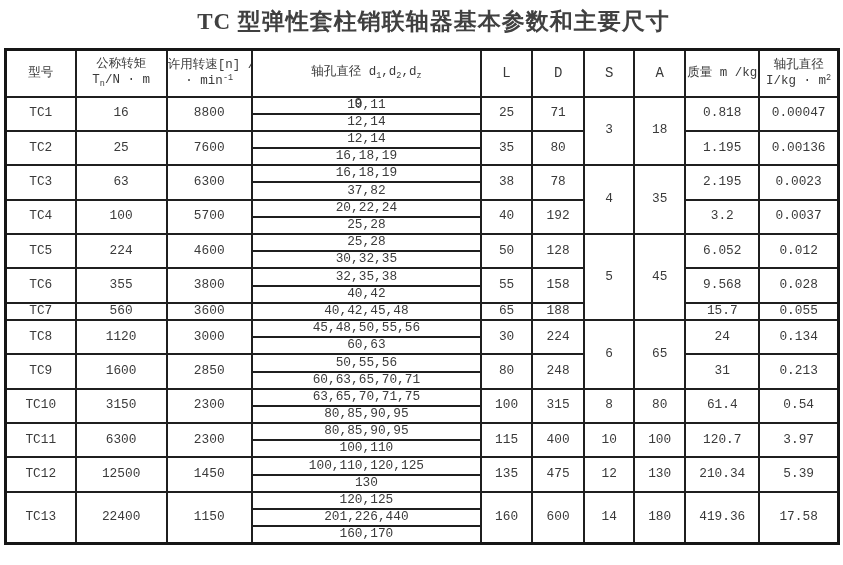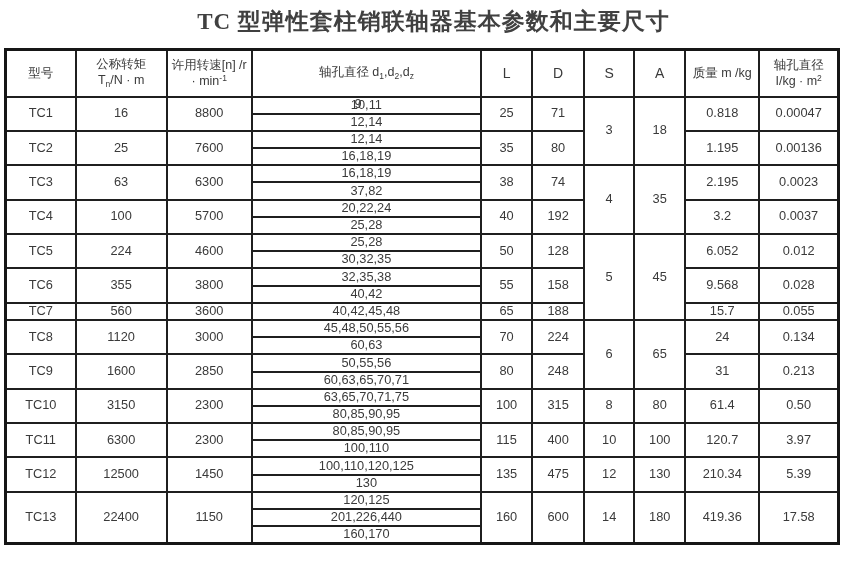--- a/index.html
+++ b/index.html
@@ -9,20 +9,21 @@
   }
   .title{
     position:absolute;top:6px;left:12px;width:100%;text-align:center;
     font-family:"Liberation Serif", serif;font-size:23px;font-weight:700;
     color:#404040;letter-spacing:1px;white-space:nowrap;
   }
   table.params{
     position:absolute;left:4px;top:48px;width:836px;
     border-collapse:collapse;table-layout:fixed;
     border:3px solid #161616;
+    font-family:Liberation Mono, monospace;
   }
   th,td{
     border:2px solid #1f1f1f;
     text-align:center;vertical-align:middle;
     padding:0;font-weight:normal;
     overflow:hidden;white-space:nowrap;
   }
   thead tr{height:47px;}
   th{font-size:12.5px;line-height:1.3;color:#3a3a3a;}
   th.big{font-size:14px;}
@@ -104,21 +105,21 @@
       </tr>
       <tr>
         <td>16,18,19</td>
       </tr>
       <tr>
         <td rowspan="2">TC3</td>
         <td rowspan="2">63</td>
         <td rowspan="2">6300</td>
         <td>16,18,19</td>
         <td rowspan="2">38</td>
-        <td rowspan="2">74</td>
+        <td rowspan="2">78</td>
         <td rowspan="4">4</td>
         <td rowspan="4">35</td>
         <td rowspan="2">2.195</td>
         <td rowspan="2">0.0023</td>
       </tr>
       <tr>
         <td>37,82</td>
       </tr>
       <tr>
         <td rowspan="2">TC4</td>
@@ -169,21 +170,21 @@
         <td>65</td>
         <td>188</td>
         <td>15.7</td>
         <td>0.055</td>
       </tr>
       <tr>
         <td rowspan="2">TC8</td>
         <td rowspan="2">1120</td>
         <td rowspan="2">3000</td>
         <td>45,48,50,55,56</td>
-        <td rowspan="2">70</td>
+        <td rowspan="2">30</td>
         <td rowspan="2">224</td>
         <td rowspan="4">6</td>
         <td rowspan="4">65</td>
         <td rowspan="2">24</td>
         <td rowspan="2">0.134</td>
       </tr>
       <tr>
         <td>60,63</td>
       </tr>
       <tr>
@@ -202,21 +203,21 @@
       <tr>
         <td rowspan="2">TC10</td>
         <td rowspan="2">3150</td>
         <td rowspan="2">2300</td>
         <td>63,65,70,71,75</td>
         <td rowspan="2">100</td>
         <td rowspan="2">315</td>
         <td rowspan="2">8</td>
         <td rowspan="2">80</td>
         <td rowspan="2">61.4</td>
-        <td rowspan="2">0.50</td>
+        <td rowspan="2">0.54</td>
       </tr>
       <tr>
         <td>80,85,90,95</td>
       </tr>
       <tr>
         <td rowspan="2">TC11</td>
         <td rowspan="2">6300</td>
         <td rowspan="2">2300</td>
         <td>80,85,90,95</td>
         <td rowspan="2">115</td>

